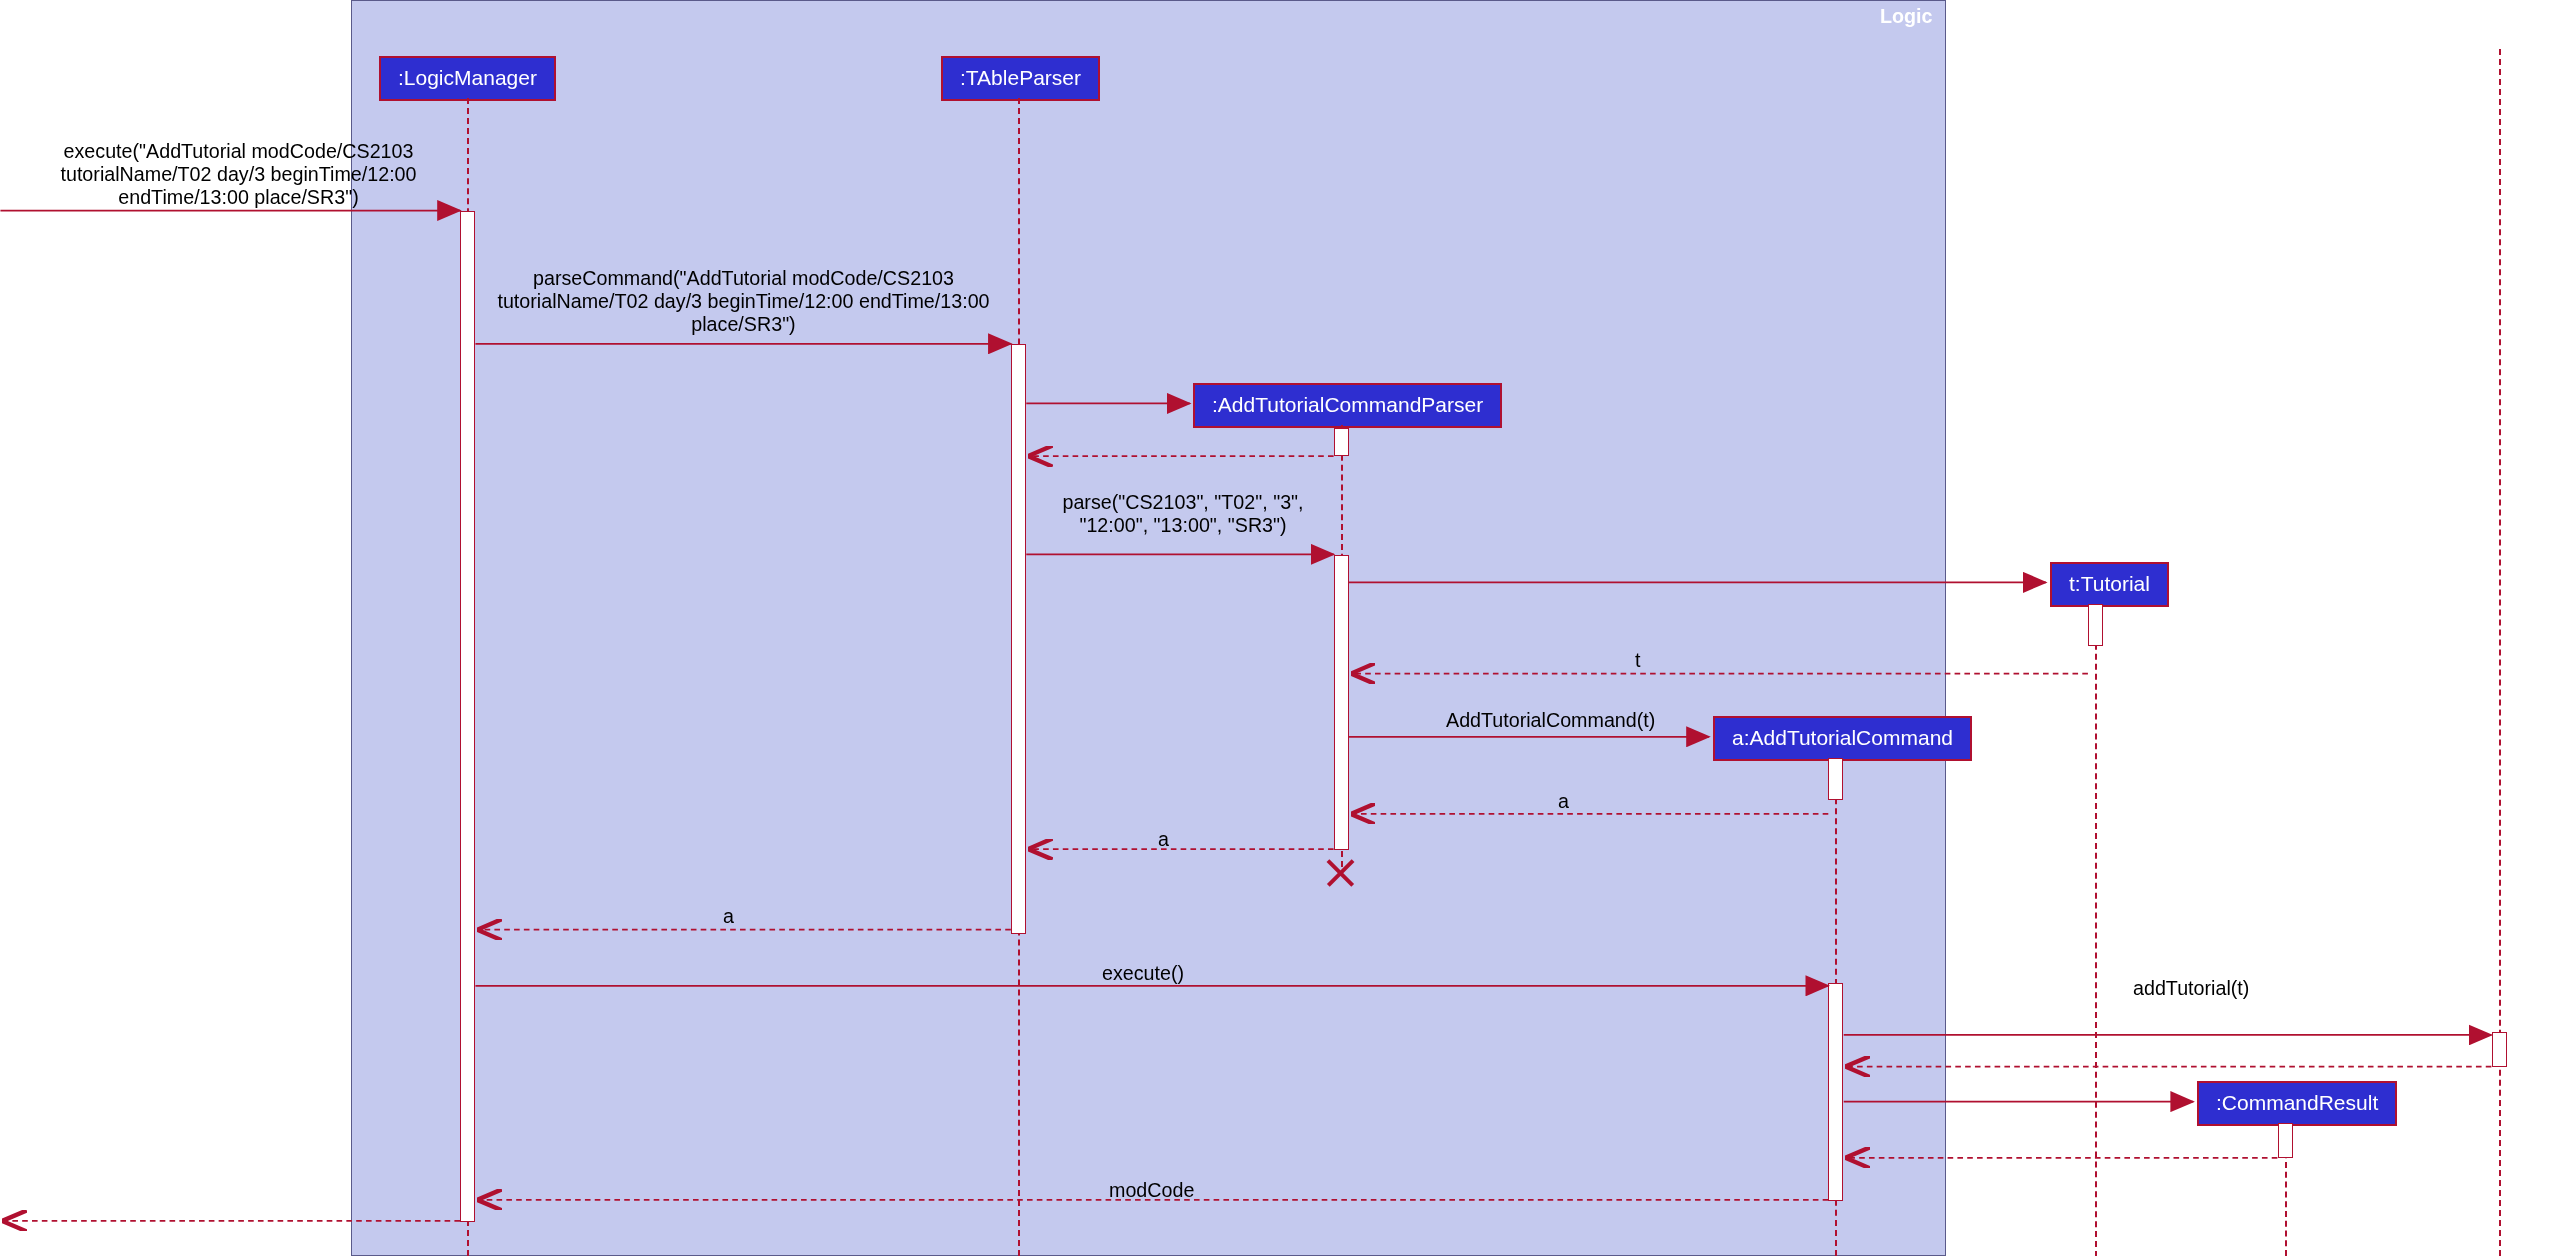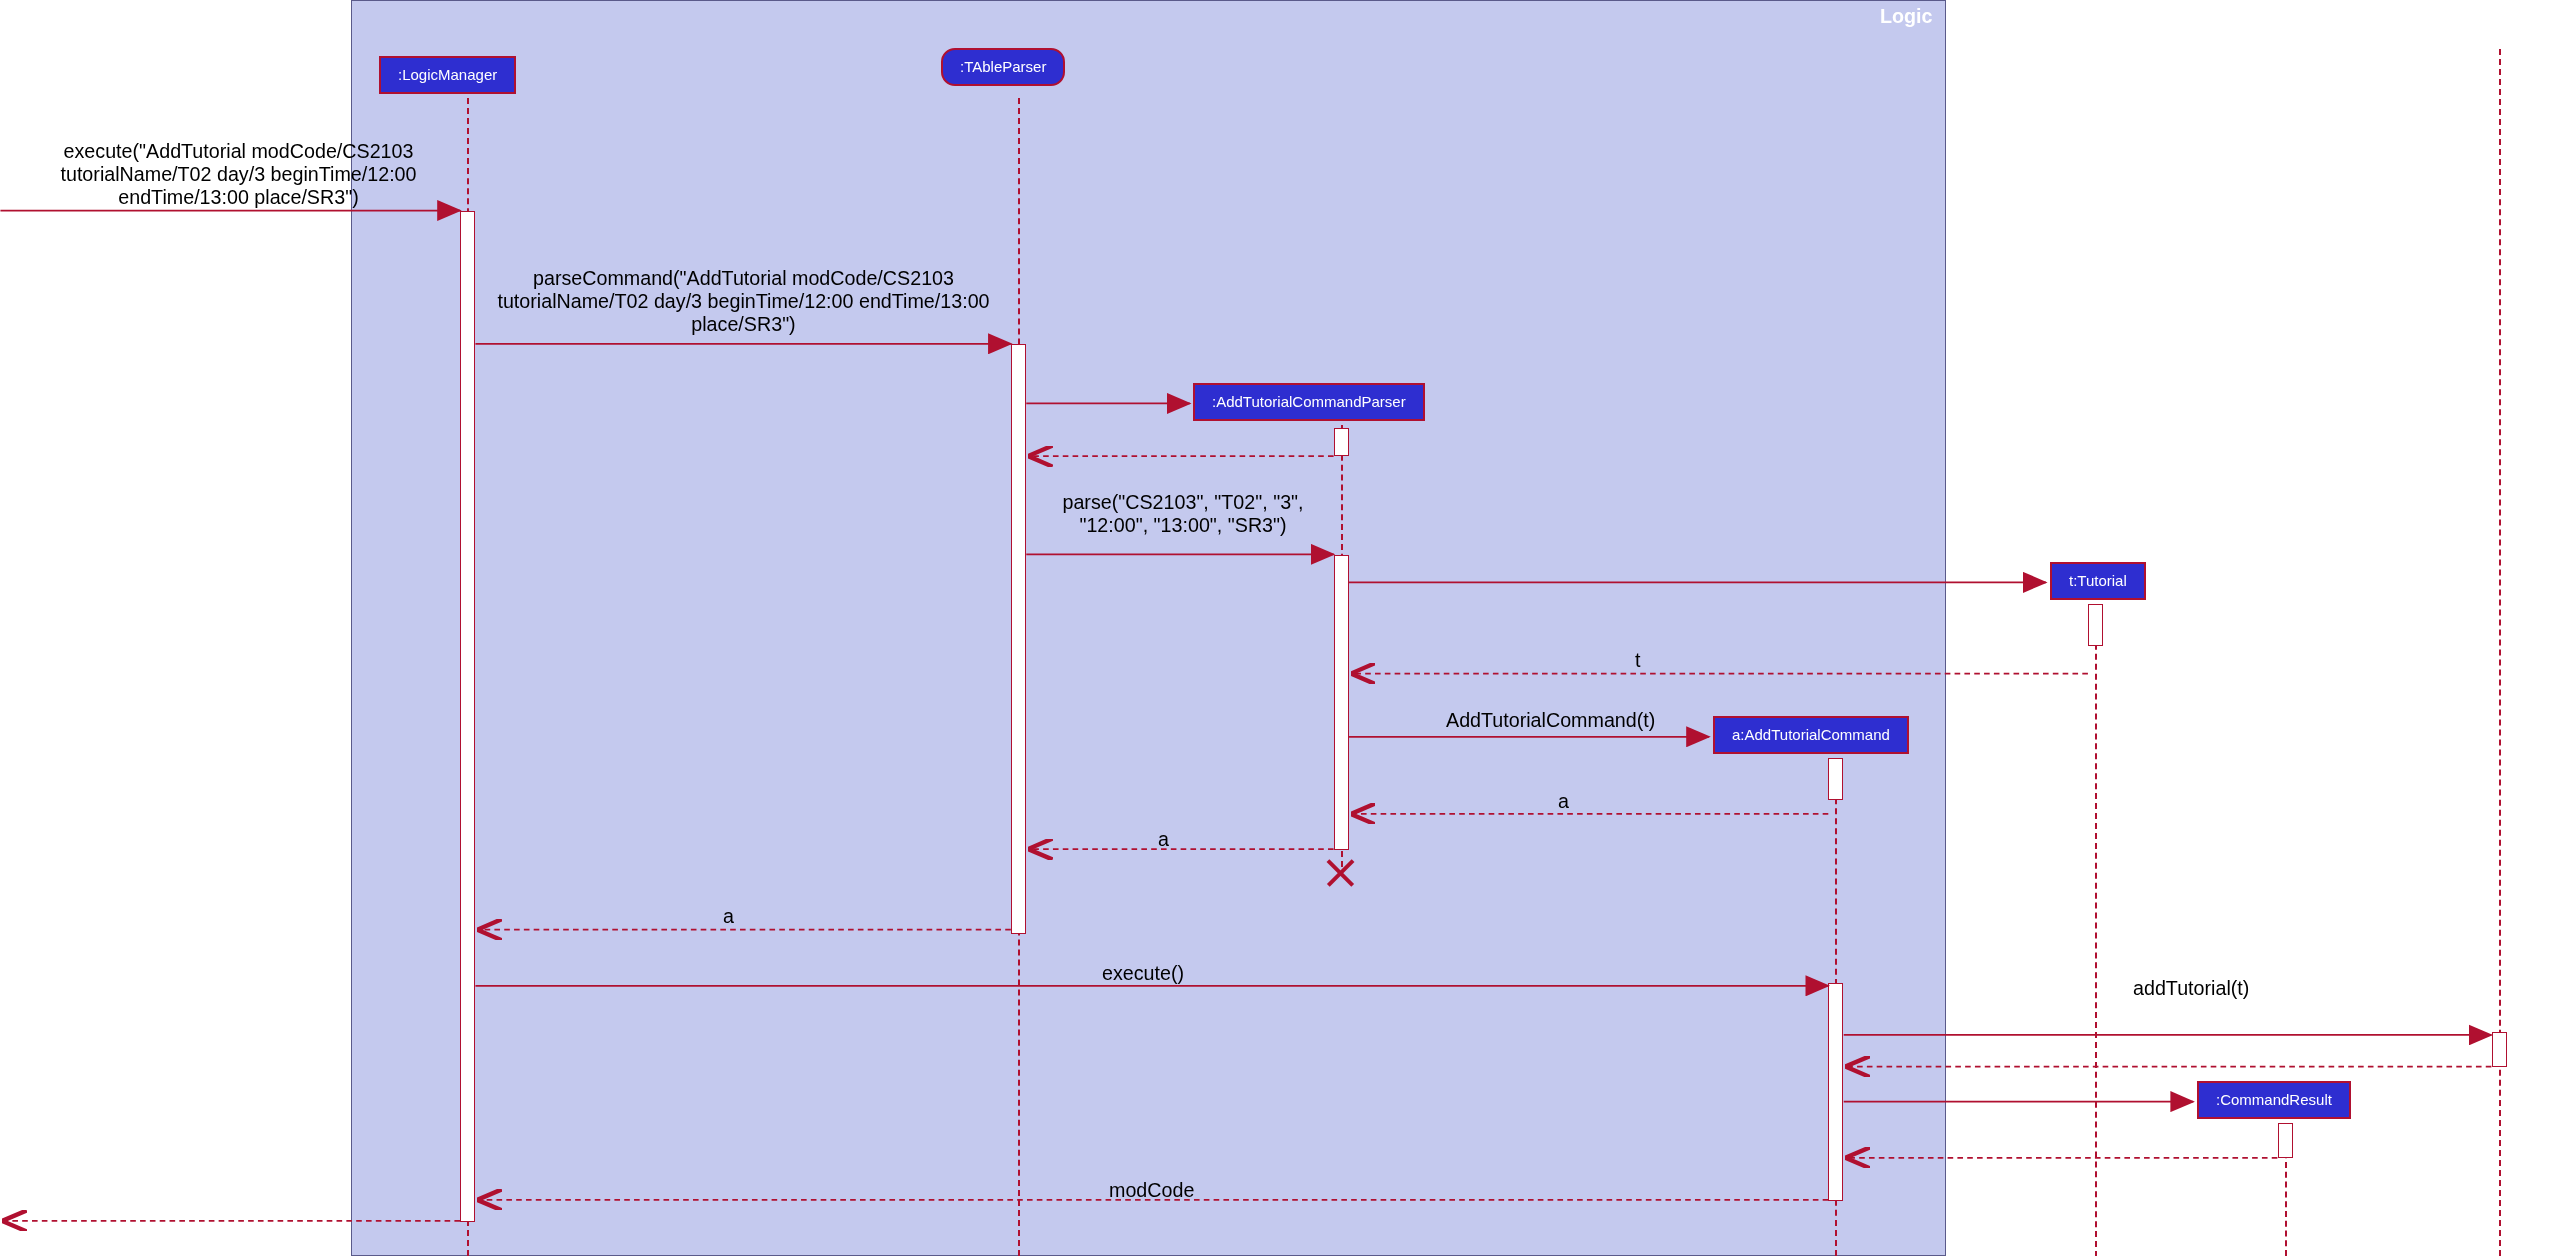--- a/index.html
+++ b/index.html
@@ -23,21 +23,21 @@
       position: absolute; top: 0; left: 56px; 
       background: #8b0000; color: #fff; font-weight: bold;
       padding: 4.2px 12.6px; font-size: 19.7px;
       border: 2.1px solid #a00;
     }
     
     .participant {
       position: absolute; 
       background: #2e2ed0; color: #fff;
       border: 2.1px solid #b01030;
-      padding: 8.4px 17px; font-size: 15px;
+      padding: 8.4px 17px; font-size: 21px;
       text-align: center;
     }
     
     .lifeline {
       position: absolute; width: 0; border-left: 2.1px dashed #b01030;
     }
     
     .activation {
       position: absolute; width: 15.4px; background: #fff; border: 1.4px solid #b01030;
     }
@@ -66,21 +66,21 @@
 <body>
 
 <div class="diagram">
 
   <div class="logic-frame">
     <div class="logic-frame-header">Logic</div>
   </div>
 
 
   <div class="participant" style="left: 379px; top: 56px;">:LogicManager</div>
-  <div class="participant" style="left: 941px; top: 48px; border-radius: 14px;">:TAbleParser</div>
+  <div class="participant" style="left: 941px; top: 56px;">:TAbleParser</div>
   <div class="participant" style="left: 1193px; top: 383px;">:AddTutorialCommandParser</div>
   <div class="participant" style="left: 2050px; top: 562px;">t:Tutorial</div>
   <div class="participant" style="left: 1713px; top: 716px;">a:AddTutorialCommand</div>
   <div class="participant" style="left: 2197px; top: 1081px;">:CommandResult</div>
 
   <div class="lifeline" style="left: 467px; top: 98px; height: 1158px;"></div>
   <div class="lifeline" style="left: 1018px; top: 98px; height: 1158px;"></div>
   <div class="lifeline" style="left: 1341px; top: 425px; height: 442px;"></div>
   <div class="lifeline" style="left: 2095px; top: 604px; height: 653px;"></div>
   <div class="lifeline" style="left: 1835px; top: 758px; height: 498px;"></div>

